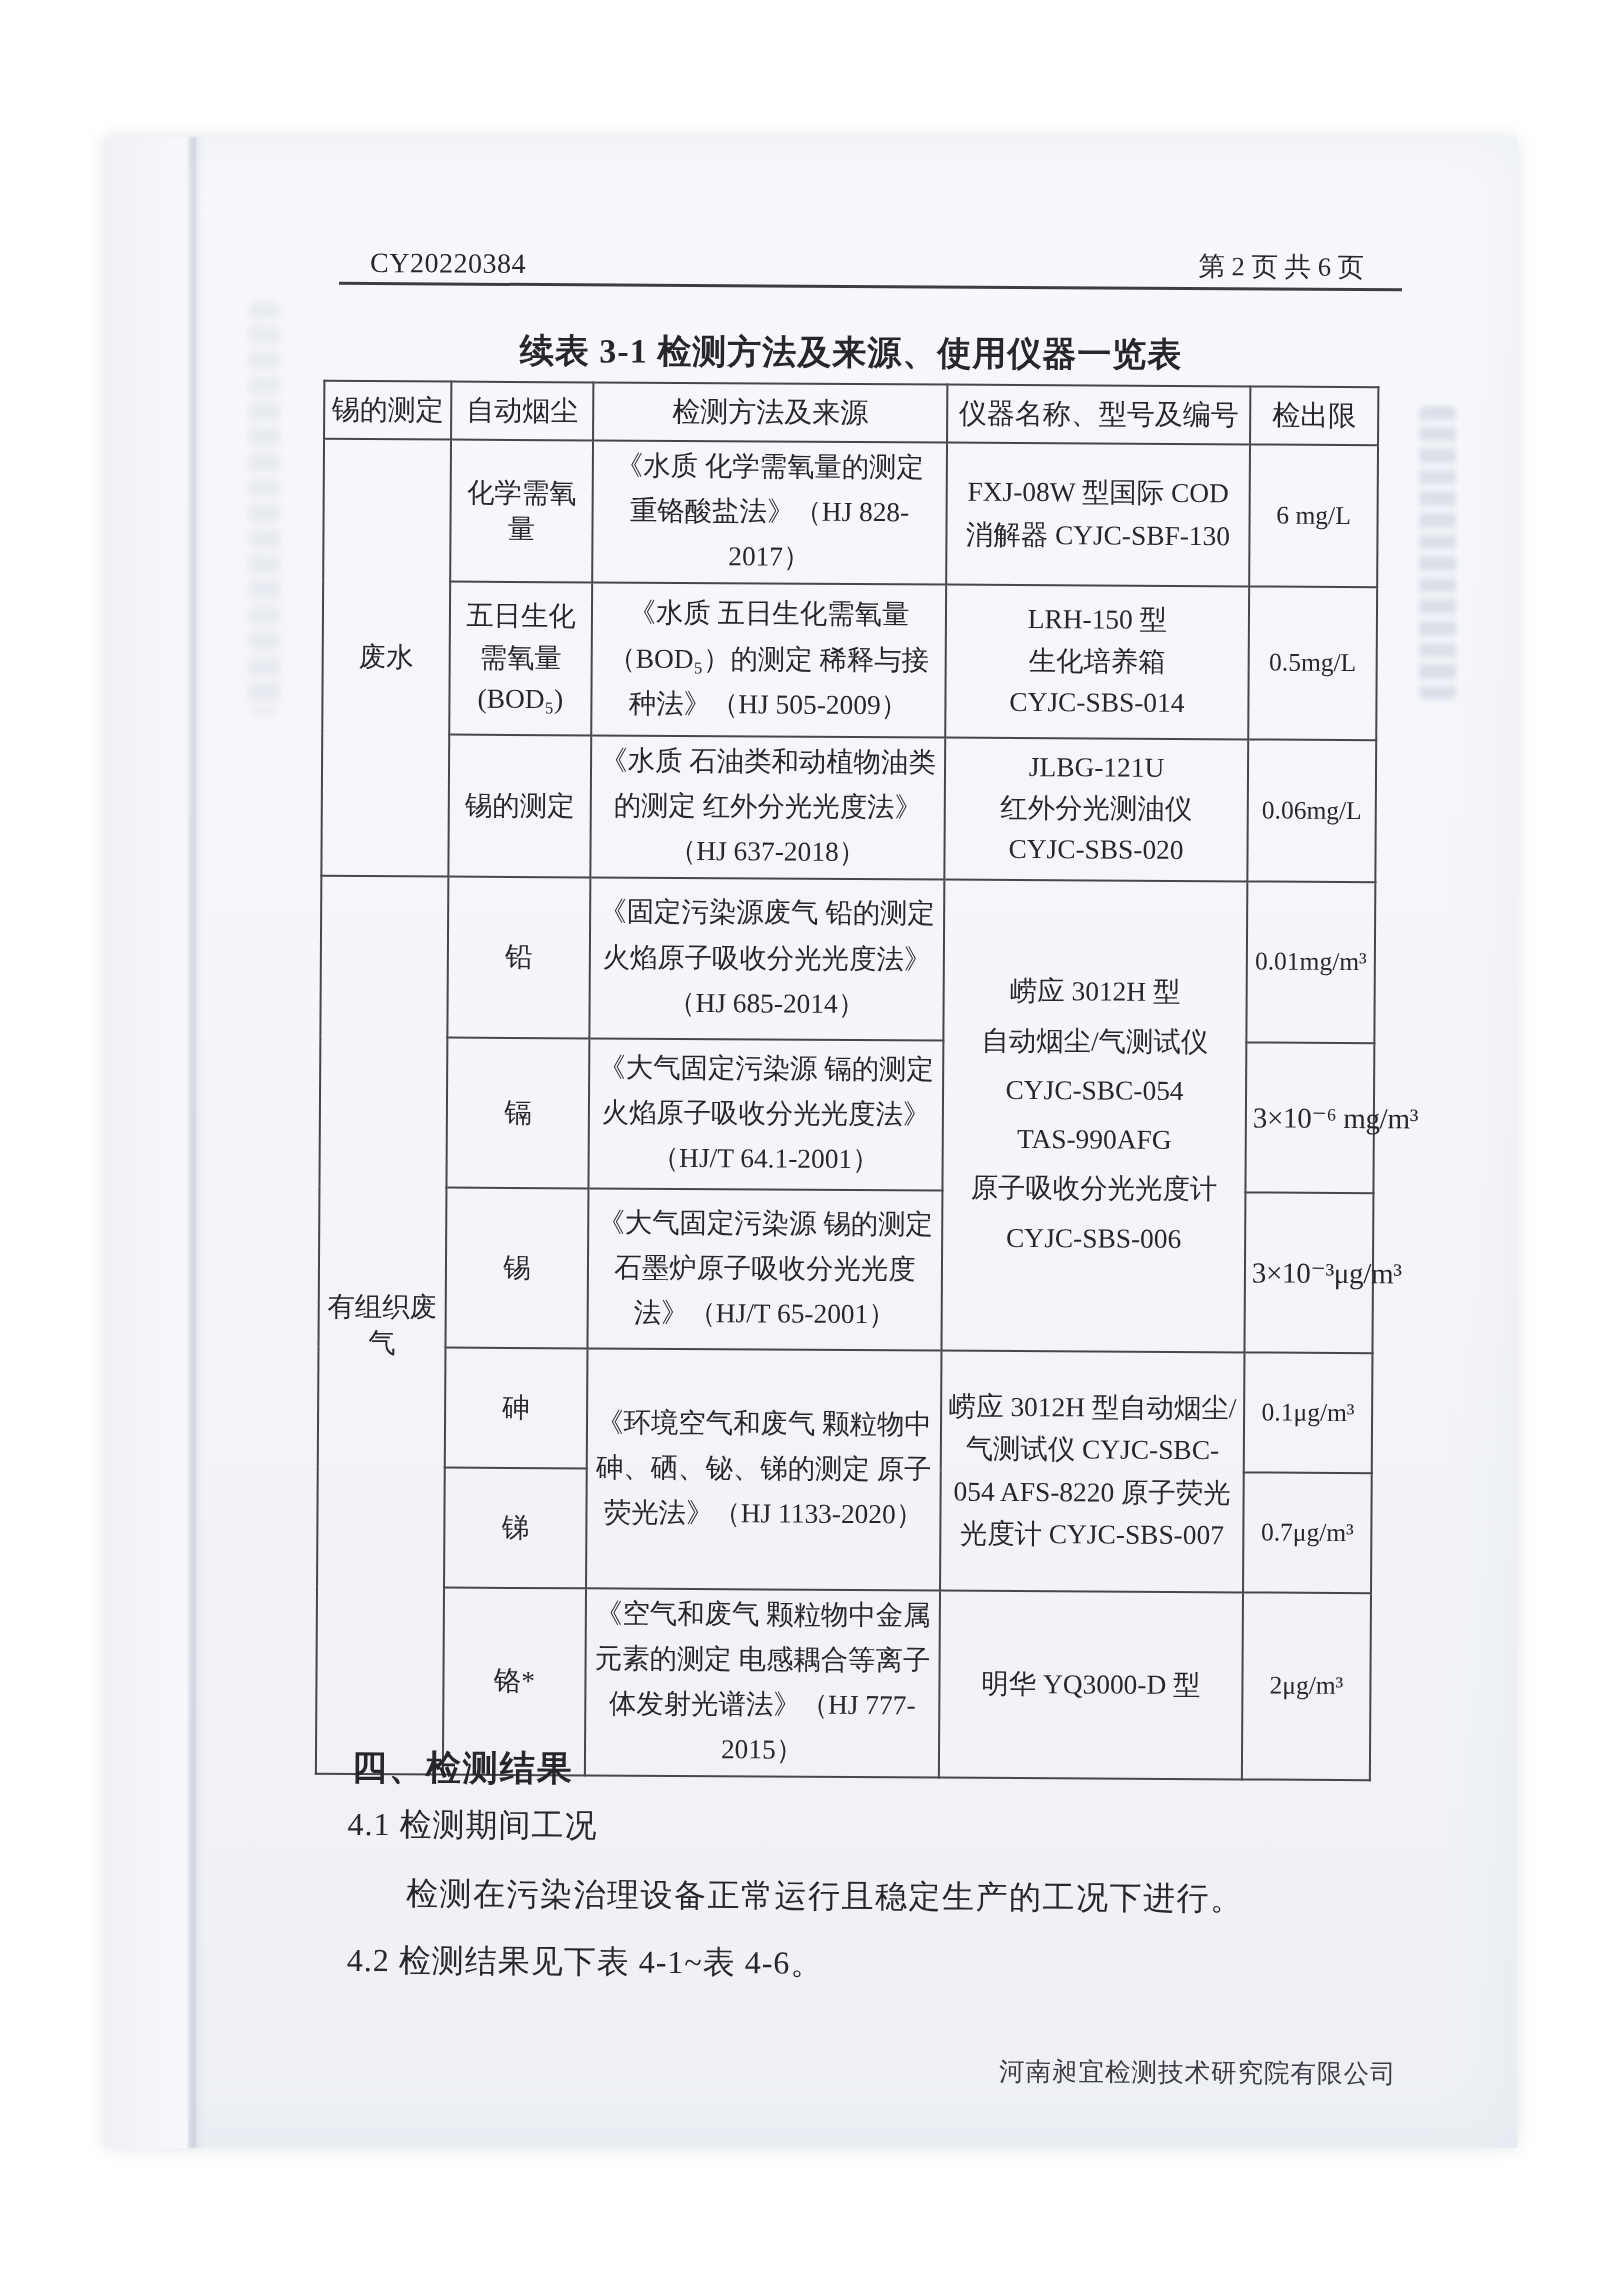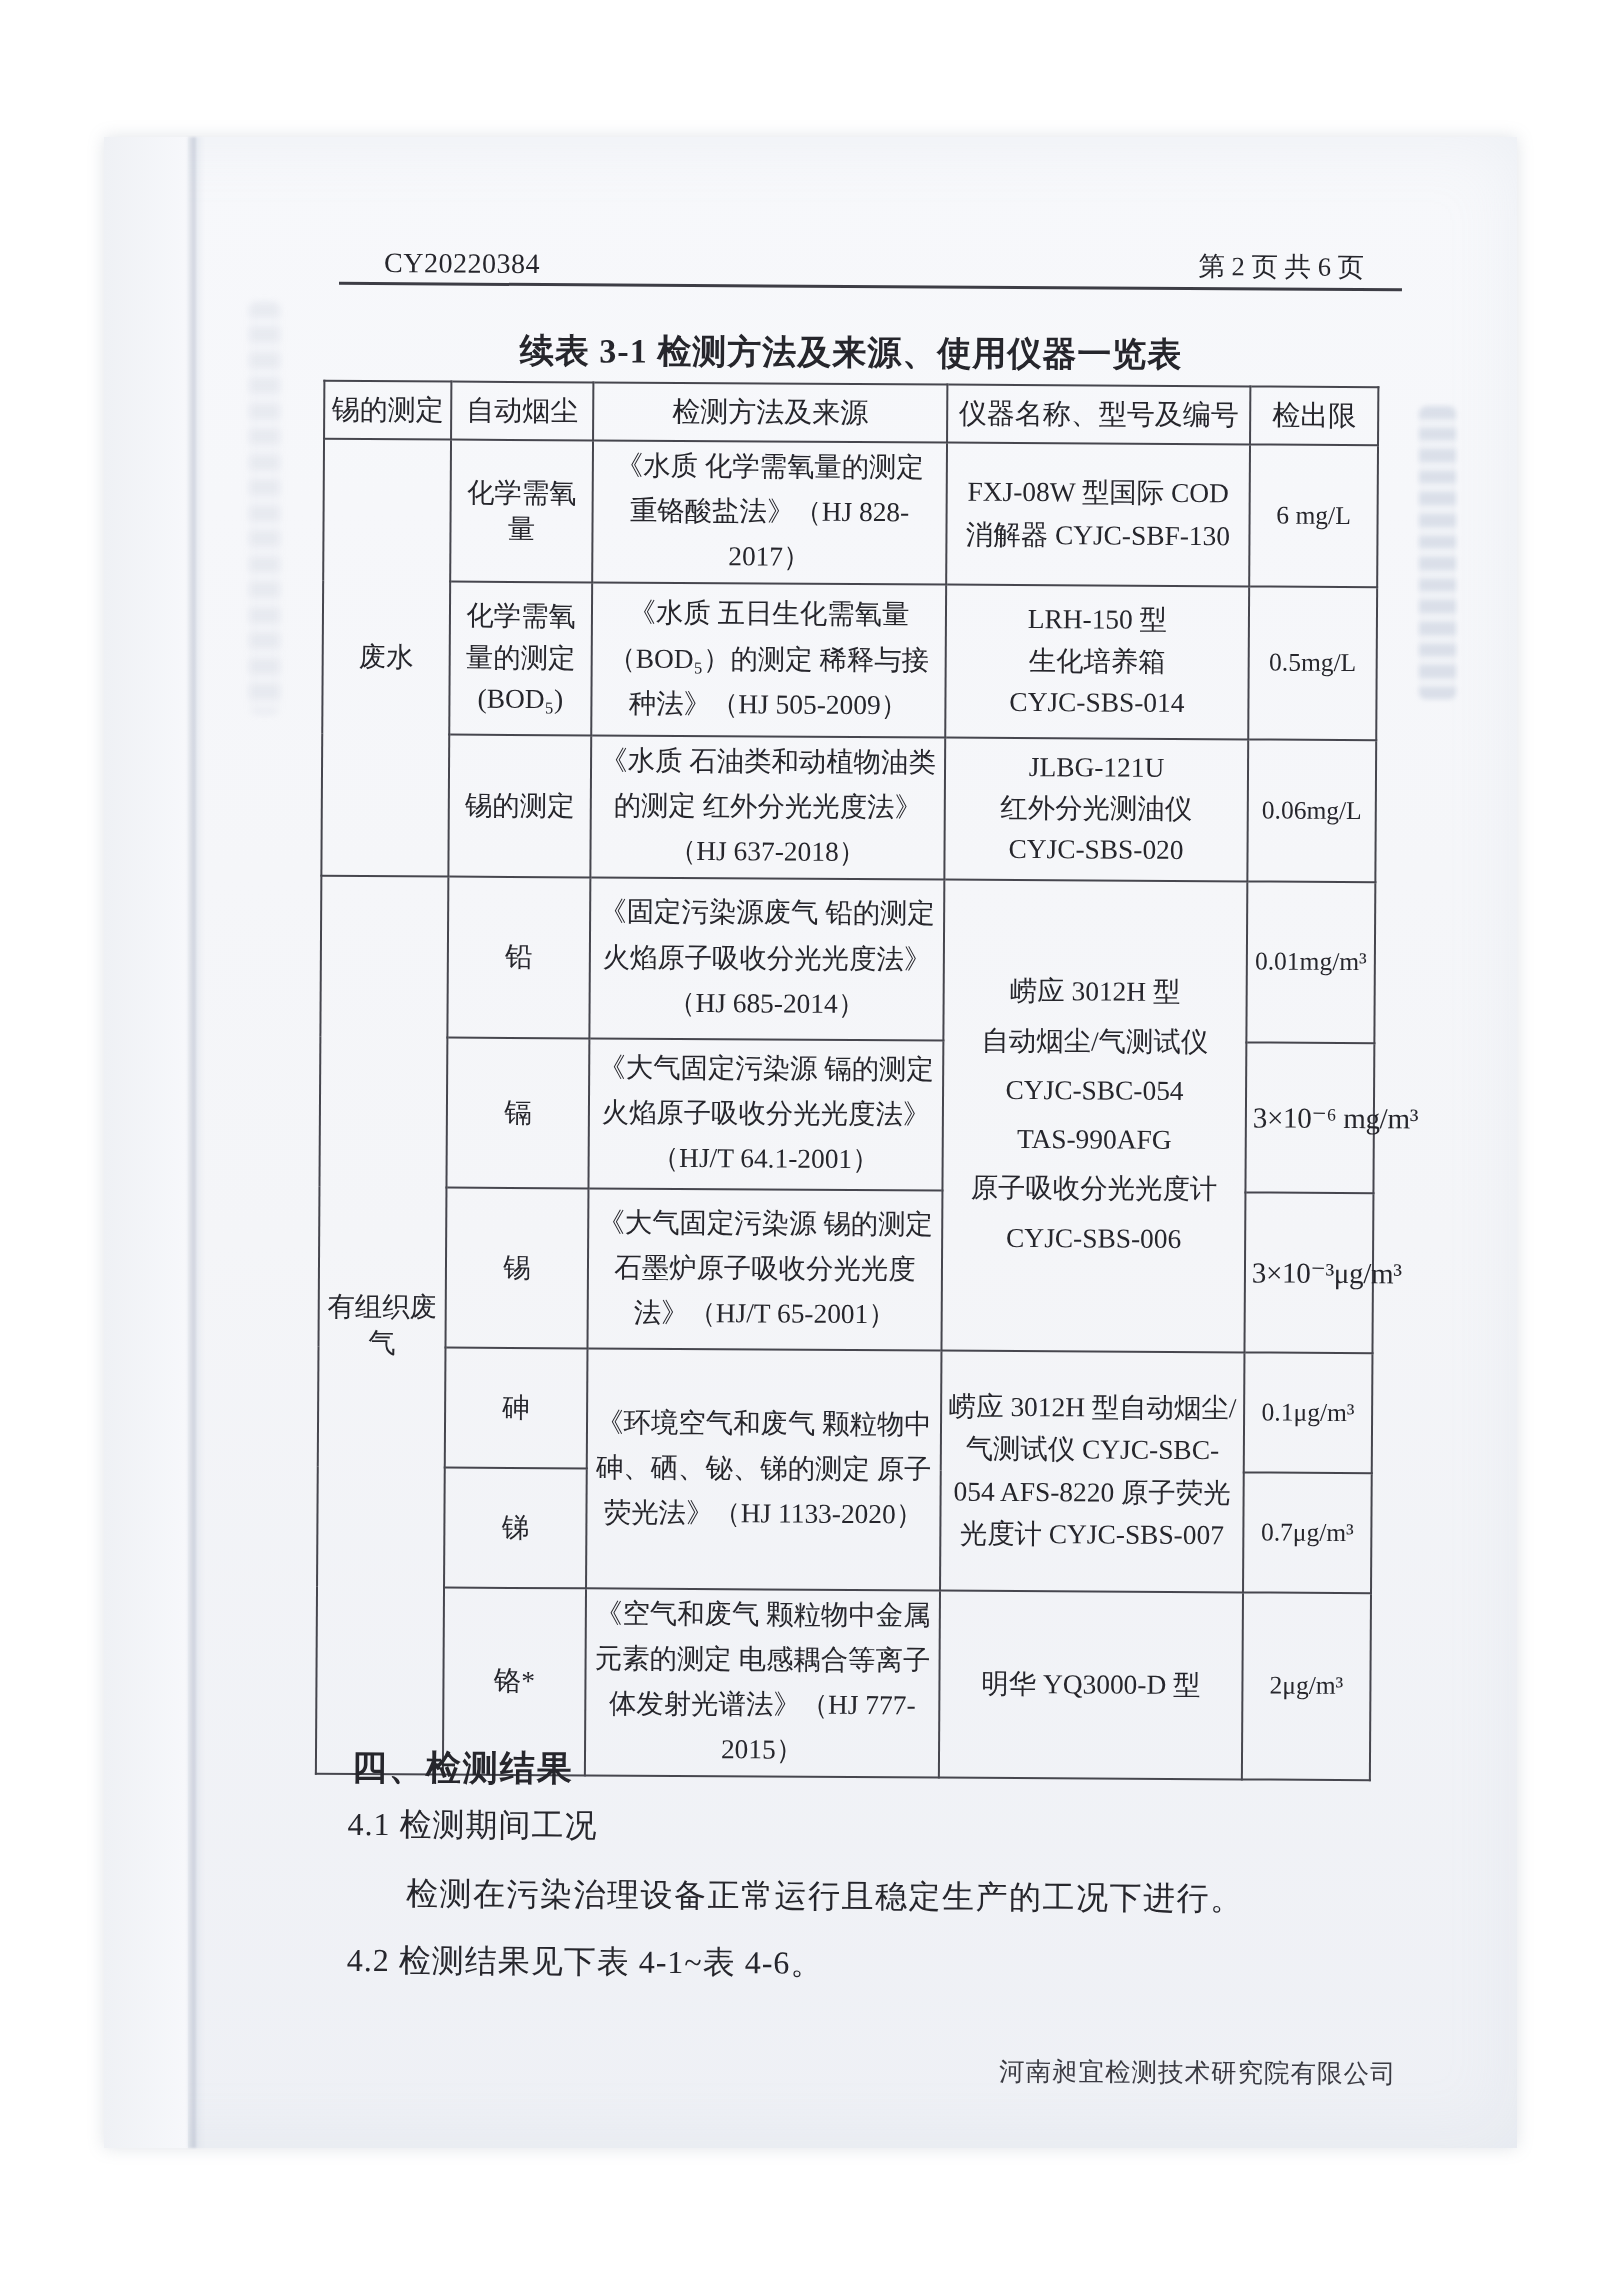--- a/index.html
+++ b/index.html
@@ -29,21 +29,21 @@
     filter:blur(2.9px);border-radius:7.8px;
   }
   .bleed-left{
     position:absolute;left:145px;top:165px;width:31px;height:412px;
     background:repeating-linear-gradient(180deg,rgba(162,172,194,.17) 0 14.7px,rgba(162,172,194,.04) 14.7px 25.5px);
     filter:blur(3.9px);border-radius:7.8px;
   }
   .content{position:absolute;left:0;top:0;width:100%;height:100%;
     transform:rotate(0.35deg);transform-origin:261px 145px;}
 
-  .docnum{position:absolute;left:280px;top:110px;font-size:28px;letter-spacing:0.5px;}
+  .docnum{position:absolute;left:266px;top:110px;font-size:28px;letter-spacing:0.5px;}
   .pagenum{position:absolute;right:153px;top:106px;font-size:26.5px;}
   .rule{position:absolute;left:235px;top:145px;width:1063px;height:2.9px;background:#3d3d45;}
   .title{position:absolute;left:220px;top:190px;width:1055px;text-align:center;
     font-size:34px;font-weight:bold;letter-spacing:1px;}
 
   table.methods{
     position:absolute;left:220px;top:243px;width:1055px;
     border-collapse:collapse;table-layout:fixed;font-size:27.4px;
   }
   .methods td,.methods th{
@@ -101,21 +101,21 @@
         <th>检出限</th>
       </tr>
       <tr class="r1">
         <td rowspan="3">废水</td>
         <td>化学需氧量</td>
         <td class="method">《水质 化学需氧量的测定 重铬酸盐法》（HJ 828-2017）</td>
         <td class="inst-wrap">FXJ-08W 型国际 COD 消解器 CYJC-SBF-130</td>
         <td class="limit">6 mg/L</td>
       </tr>
       <tr class="r2">
-        <td class="pre">化学需氧量的测定
+        <td class="pre">五日生化需氧量
 (BOD₅)</td>
         <td class="method">《水质 五日生化需氧量（BOD₅）的测定 稀释与接种法》（HJ 505-2009）</td>
         <td class="pre">LRH-150 型
 生化培养箱
 CYJC-SBS-014</td>
         <td class="limit">0.5mg/L</td>
       </tr>
       <tr class="r3">
         <td>锡的测定</td>
         <td class="method">《水质 石油类和动植物油类的测定 红外分光光度法》（HJ 637-2018）</td>

